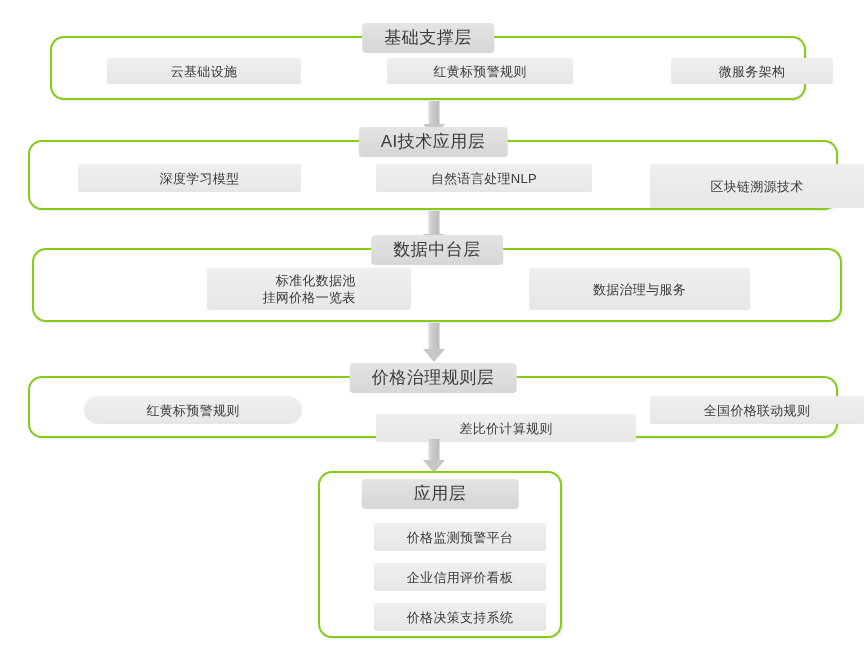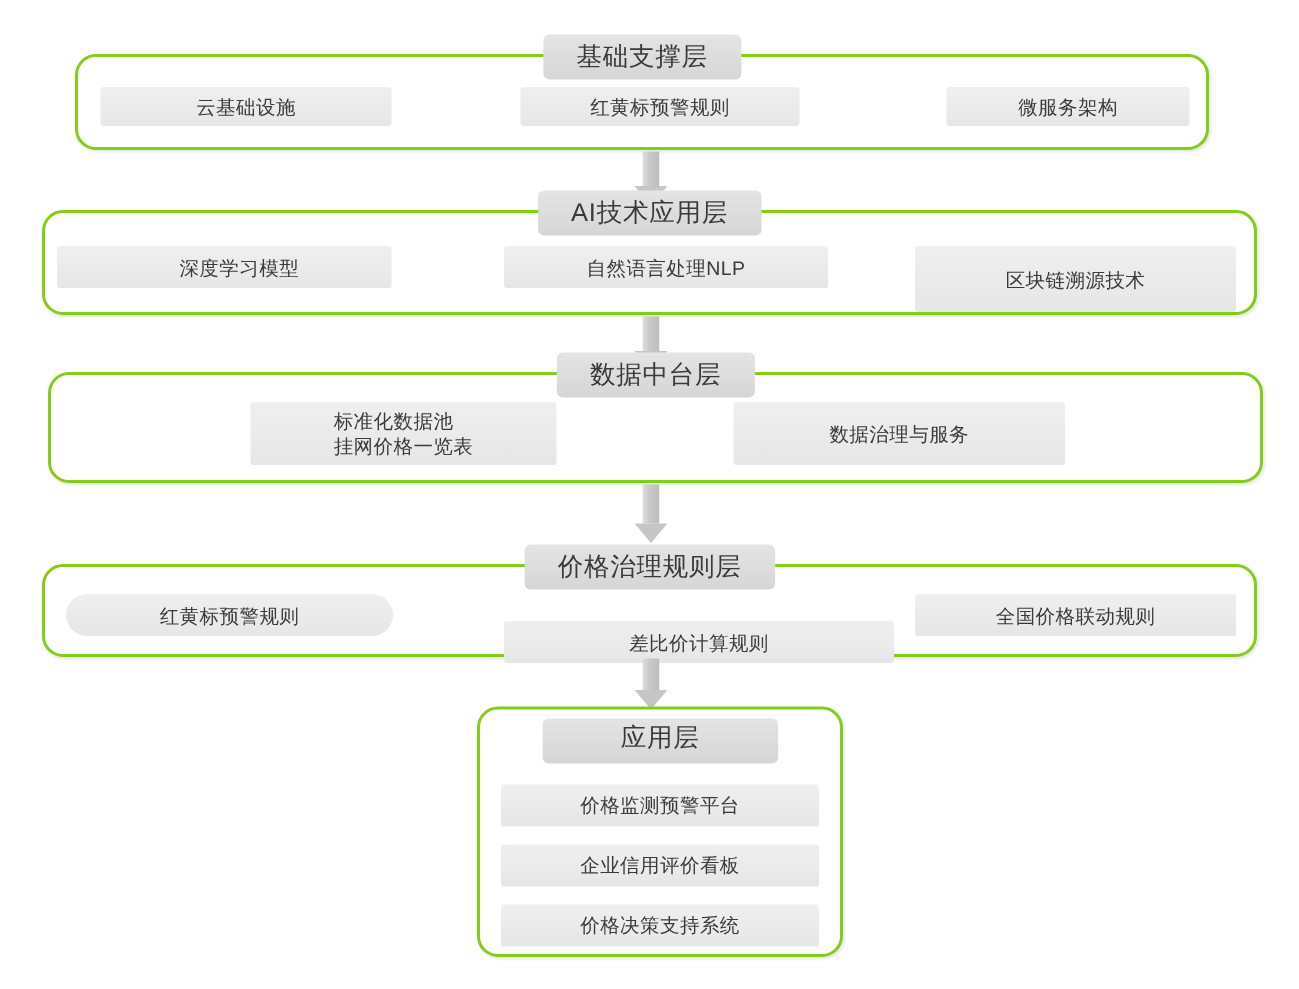--- a/index.html
+++ b/index.html
@@ -54,24 +54,25 @@
   .chip {
     position: absolute;
     box-sizing: border-box;
     background: linear-gradient(180deg, #efefef 0%, #eaeaea 60%, #e6e6e6 100%);
     border-radius: 2px;
     color: #3a3a3a;
     font-size: 13px;
     display: flex;
     align-items: center;
     justify-content: center;
-    text-align: left;
+    text-align: right;
     line-height: 17px;
     white-space: pre-line;
     letter-spacing: 0.3px;
+    margin-left: 40px;
   }
 
   
   .arrow {
     position: absolute;
   }
   .arrow .shaft {
     position: absolute;
     left: 50%;
     top: 0;
@@ -140,20 +141,20 @@
     <div class="chip" style="left:14px; top:18px; width:218px; height:28px;border-radius:14px;">红黄标预警规则</div>
     <div class="chip" style="left:306px; top:36px; width:260px; height:28px;">差比价计算规则</div>
     <div class="chip" style="left:580px; top:18px; width:214px; height:28px;">全国价格联动规则</div>
   </div>
 
   <div class="arrow" style="left:423px; top:439px; width:22px; height:34px;">
     <div class="shaft" style="height:21px;"></div>
     <div class="head"></div>
   </div>
 
-  <div class="layer app-layer" style="left:318px; top:471px; width:244px; height:167px;font-family:Liberation Mono, monospace;">
+  <div class="layer app-layer" style="left:318px; top:471px; width:244px; height:167px;">
     <div class="layer-title" style="top:6px; padding:0 52px;">应用层</div>
     <div class="chip" style="top:50px; height:28px;">价格监测预警平台</div>
     <div class="chip" style="top:90px; height:28px;">企业信用评价看板</div>
     <div class="chip" style="top:130px; height:28px;">价格决策支持系统</div>
   </div>
 
 </div>
 
 </body></html>

